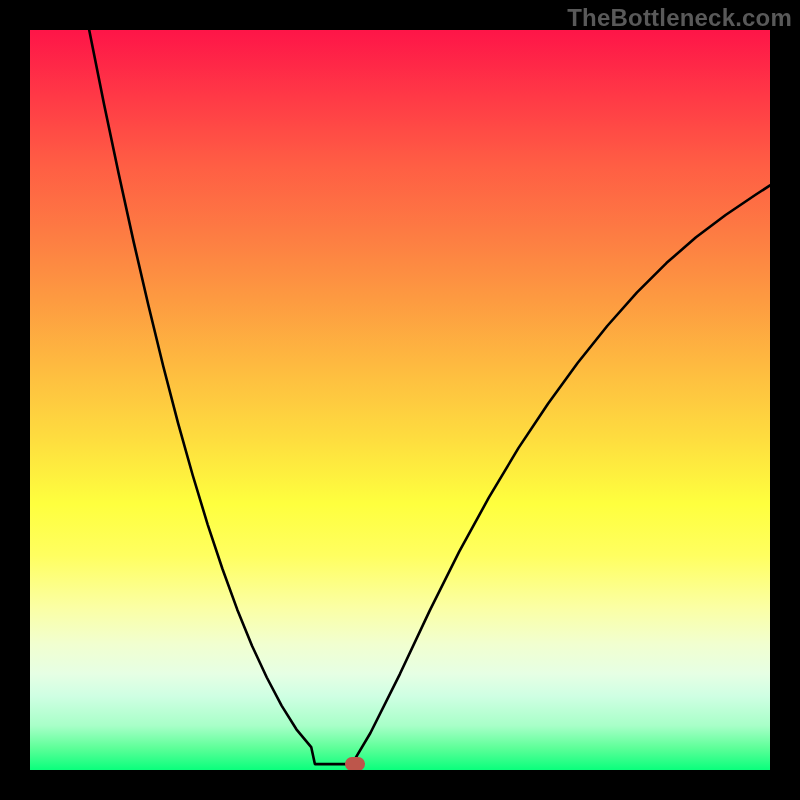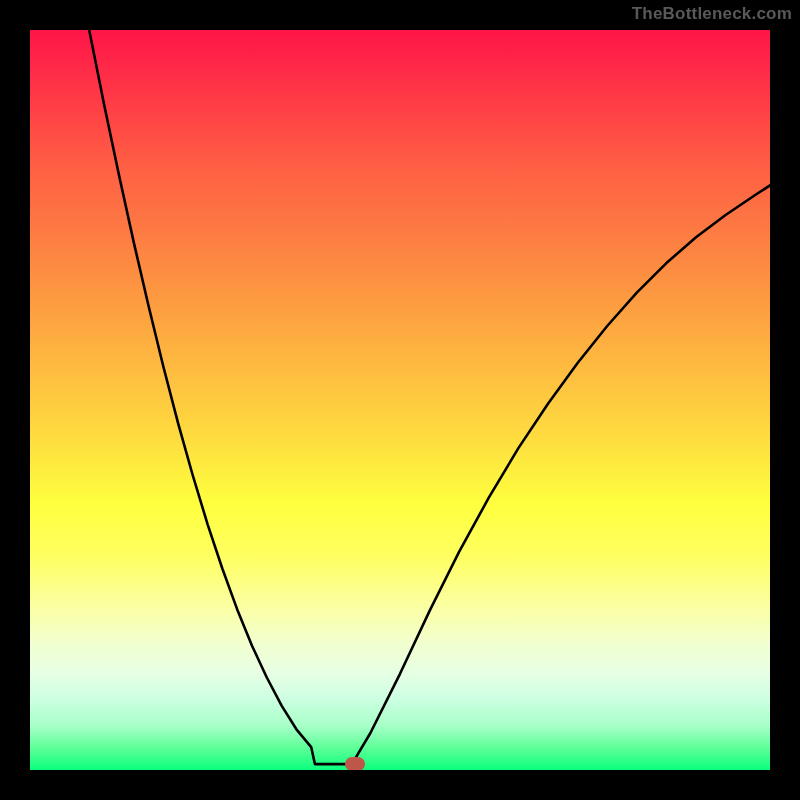--- a/index.html
+++ b/index.html
@@ -1,18 +1,18 @@
 <!DOCTYPE html>
 <html><head>
 <meta charset="utf-8">
 <style>
   * { margin: 0; padding: 0; box-sizing: border-box; }
   html, body { width: 800px; height: 800px; overflow: hidden; font-family: Arial, Helvetica, sans-serif; }
   .stage { position: relative; width: 800px; height: 800px; background: #000; }
-  .watermark { position: absolute; top: 4px; right: 8px; font-size: 17px; font-weight: 600; color: #595959; letter-spacing: 0.2px; z-index: 5; margin-left: 25px; }
+  .watermark { position: absolute; top: 4px; right: 8px; font-size: 24px; font-weight: 600; color: #595959; letter-spacing: 0.2px; z-index: 5; margin-left: 25px; }
   .plot { position: absolute; left: 30px; top: 30px; width: 740px; height: 740px; overflow: hidden; }
   .gradient { position: absolute; inset: 0; background: linear-gradient(to bottom,
       #fe1548 0%,
       #ff3946 9%,
       #ff5d44 18%,
       #fd7a43 27%,
       #fd9941 36%,
       #feb940 45%,
       #fedc3f 55%,
       #feff3e 64%,

